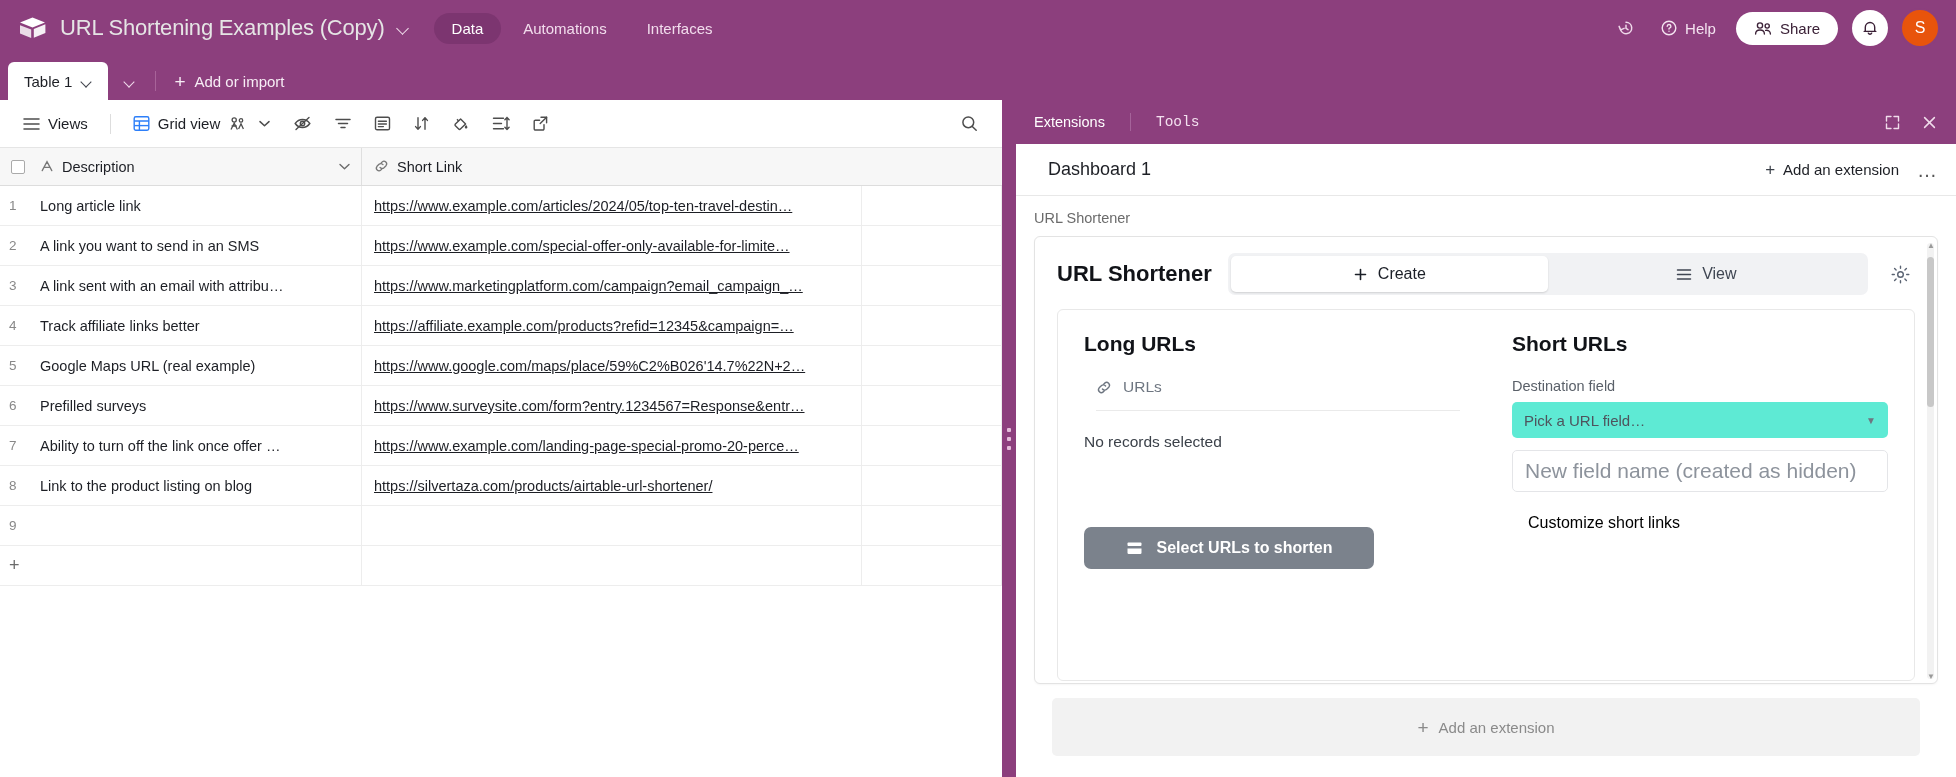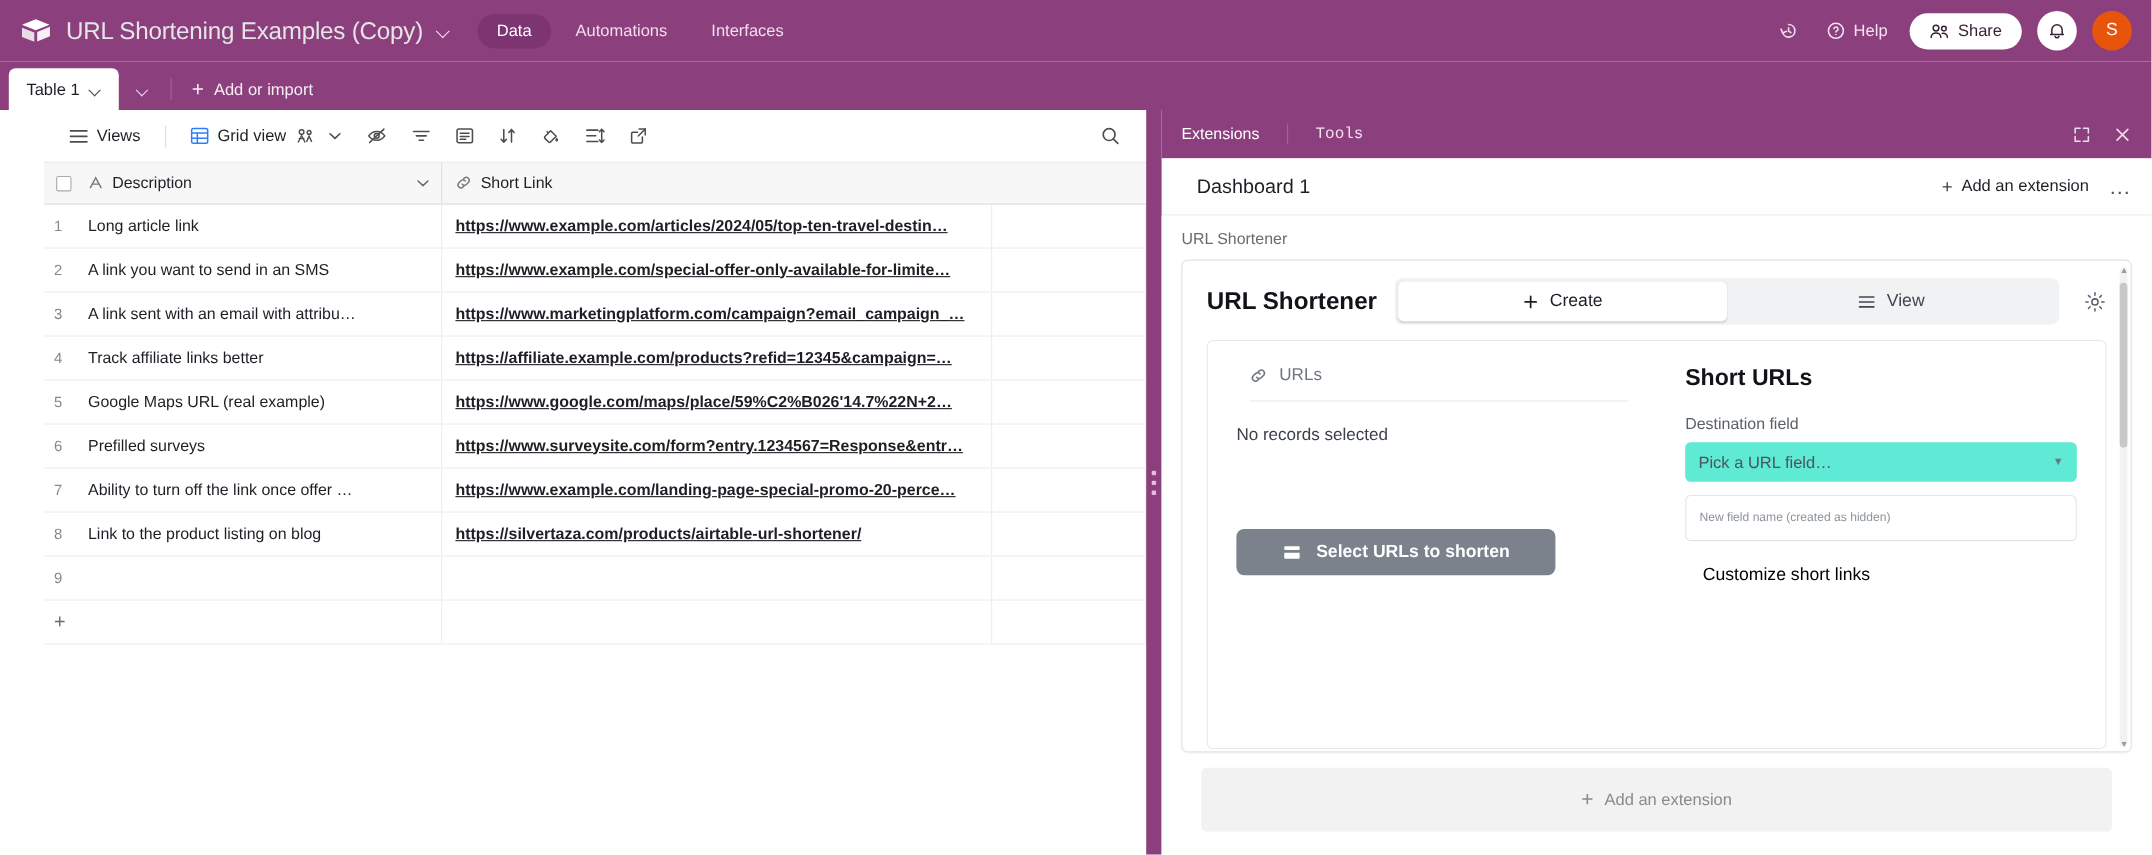--- a/index.html
+++ b/index.html
@@ -99,21 +99,21 @@
     display: flex; align-items: center;
   }
   .tab-div { width:1px; height:20px; background:#A86399; margin: 0 6px 9px 4px; }
   .add-import {
     color: #F7EDF5; font-size: 15px; display: flex; align-items: center;
     gap: 9px; height: 38px; padding: 0 12px;
   }
   .plus-ico { font-size: 19px; line-height: 1; font-weight: 300; }
 
   
-  .body-wrap { display: flex; height: 677px; padding-left: 40px; }
+  .body-wrap { display: flex; height: 677px; }
   .left-pane { width: 1002px; background: #ffffff; display: flex; flex-direction: column; }
   .divider {
     width: 14px; background: #8C3F7D; position: relative; flex: none;
   }
   .divider .grip {
     position: absolute; top: 50%; left: 50%; transform: translate(-50%,-50%);
     display: flex; flex-direction: column; gap: 5px;
   }
   .divider .grip i { width: 4px; height: 4px; background: #E4BDDA; border-radius: 1px; display:block; }
   .right-pane { flex: 1; display: flex; flex-direction: column; background: #ffffff; }
@@ -148,21 +148,21 @@
   .hd-chev { color:#6B6B6B; margin-left:auto; margin-right:10px; }
   .grid-row { display:flex; height:40px; border-bottom:1px solid #EDEDED; align-items:stretch; }
   .rw-num { width:36px; display:flex; align-items:center; padding-left:9px;
             font-size:13.5px; color:#888888; }
   .rw-desc { width:326px; display:flex;align-items:center; padding-left:4px;
              border-right:1px solid #EDEDED; font-size:14.5px; color:#1D1F25;
              white-space:nowrap; overflow:hidden; }
   .rw-dest { width:500px; display:flex;align-items:center; padding-left:12px;
              border-right:1px solid #EDEDED; font-size:14.5px; color:#1D1F25;
              white-space:nowrap; overflow:hidden; }
-  .rw-dest span { text-decoration: underline; font-weight: bold; }
+  .rw-dest span { text-decoration: underline; }
   .rw-short { width:140px; border-right:1px solid #EDEDED; }
   .rw-rest { flex:1; }
   .add-row .rw-num { color:#6B6B6B; font-size:18px; }
   .grid-tail { flex:1; }
   .grid-tail .tail-strip { display:flex; height:100%; }
   .tail-left { width:362px; border-right:1px solid #EDEDED; }
   .tail-mid  { width:500px; background:#F7F7F7; border-right:1px solid #EDEDED; }
   .tail-rt   { flex:1; background:#F7F7F7; }
 
   
@@ -222,21 +222,21 @@
     gap:12px; font-size:16px; font-weight:bold; width: 290px;
   }
   .fld-label { font-size:14.5px; color:#5A6069; margin-bottom:8px; }
   .select-box {
     background:#5eead4; border-radius:5px; height:36px; display:flex;
     align-items:center; padding:0 12px; font-size:15px; color:#4E545D;
   }
   .select-box .caret { margin-left:auto; font-size:10px; color:#6E7681; }
   .text-input {
     margin-top:12px; border:1px solid #E4E5E8; border-radius:5px; height:42px;
-    display:flex; align-items:center; padding:0 12px; font-size:11px; color:#8D939C;
+    display:flex; align-items:center; padding:0 12px; font-size:21px; color:#8D939C;
   }
   .cust-row { margin-top:22px; display:flex; align-items:flex-end; gap:12px;
               font-size:16px; font-weight:normal; color:#000000; padding-left:4px;}
 
   .app-scroll {
     position:absolute; right:3px; top:6px; width:7px; height:436px;
   }
   .app-scroll .trk { position:absolute; inset:0; background:#F2F2F2; border-radius:4px;}
   .app-scroll .thb { position:absolute; top:14px; left:0; width:7px; height:150px;
                      background:#C8C8C8; border-radius:4px;}
@@ -642,20 +642,21 @@
           <span class="gear">
             <svg width="21" height="21" viewBox="0 0 21 21" fill="none" stroke="currentColor" stroke-width="1.4">
               <circle cx="10.5" cy="10.5" r="2.8"></circle>
               <path d="M10.5 2.2v2.1M10.5 16.7v2.1M2.2 10.5h2.1M16.7 10.5h2.1M4.6 4.6l1.5 1.5M14.9 14.9l1.5 1.5M16.4 4.6l-1.5 1.5M6.1 14.9l-1.5 1.5" stroke-linecap="round"></path>
             </svg>
           </span>
         </div>
 
         <div class="app-body">
           <div class="col-long">
+            <div class="sec-title">Long URLs</div>
             <div class="urls-row">
               <span>
                 <svg width="16" height="15" viewBox="0 0 15 14" fill="none" stroke="currentColor" stroke-width="1.3" stroke-linecap="round">
                   <path d="M6 8.4a2.7 2.7 0 0 0 4 .3l2-2a2.7 2.7 0 0 0-3.8-3.8l-1 1"></path>
                   <path d="M9 5.6a2.7 2.7 0 0 0-4-.3l-2 2a2.7 2.7 0 0 0 3.8 3.8l1-1"></path>
                 </svg>
               </span>
               <span>URLs</span>
             </div>
             <div class="no-records">No records selected</div>

